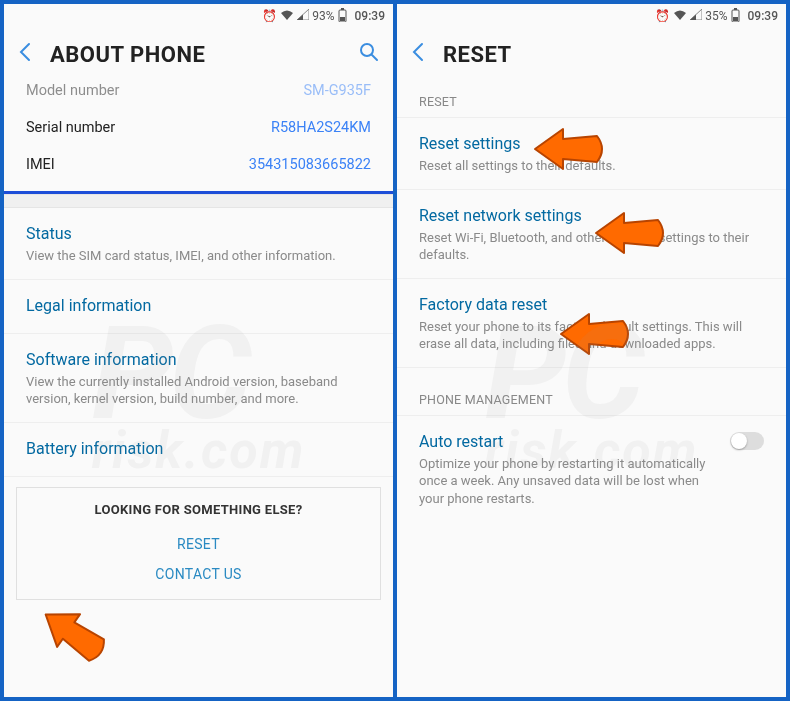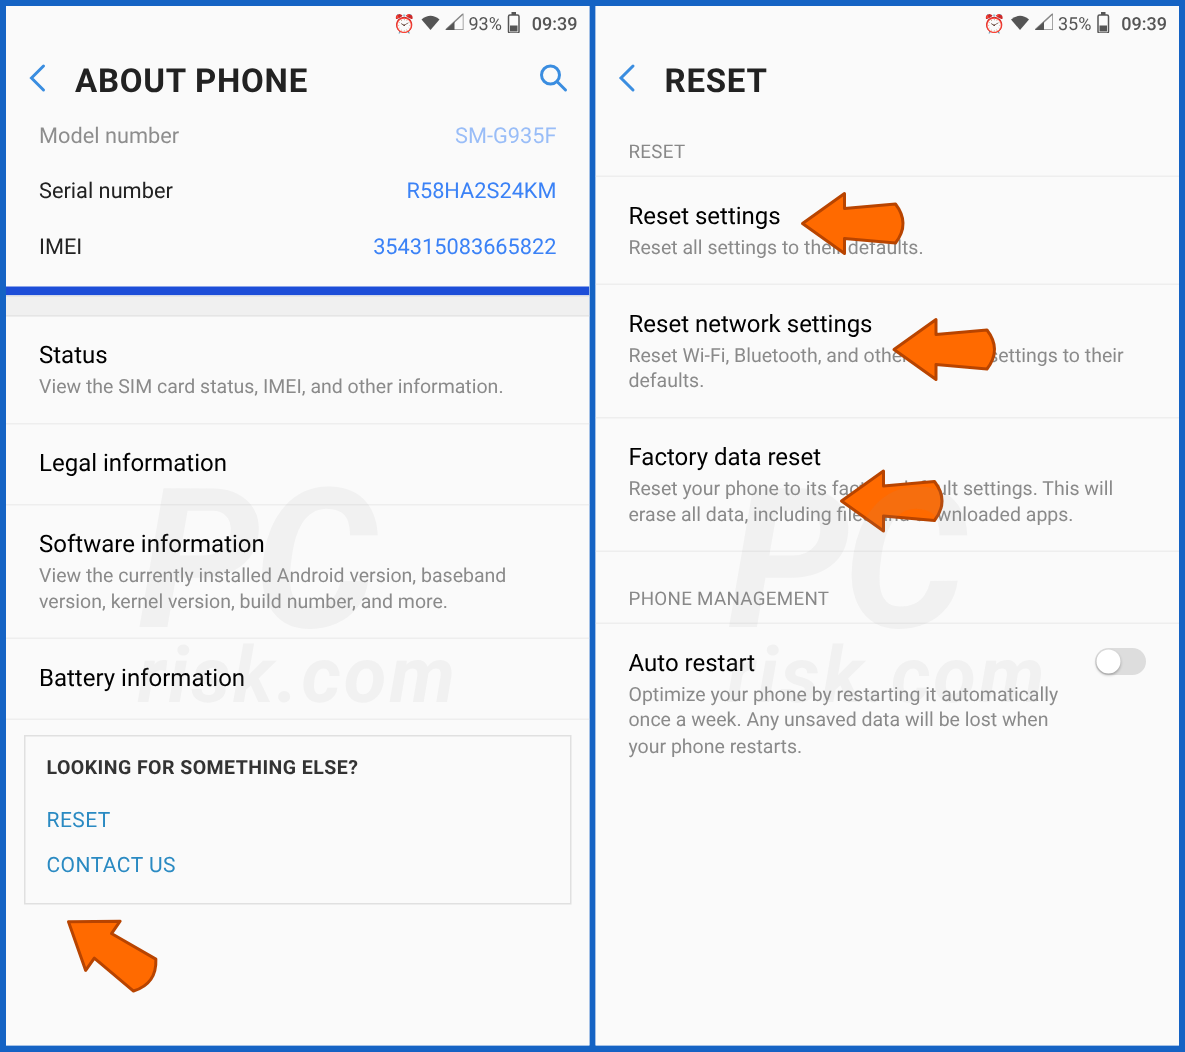--- a/index.html
+++ b/index.html
@@ -59,21 +59,21 @@
     color: #222;
   }
   .kv-label { color: #222; }
   .kv-value { color: #3b82f6; }
   .card-gap { height: 14px; background: #f0f0f0; border-top: 1px solid #e5e5e5; border-bottom: 1px solid #e5e5e5; }
   .item {
     padding: 16px 22px 14px;
     border-bottom: 1px solid #eee;
   }
   .item:last-child { border-bottom: none; }
-  .item-title { font-size: 16px; color: #000000; margin-bottom: 4px; }
+  .item-title { font-size: 16px; color: #0369a1; margin-bottom: 4px; }
   .item-desc { font-size: 13px; color: #8a8a8a; line-height: 1.35; }
   .section-label {
     font-size: 12.5px;
     color: #888;
     padding: 14px 22px 8px;
     letter-spacing: 0.2px;
     border-bottom: 1px solid #eee;
     position: relative;
   }
   .section-label::after {
@@ -81,20 +81,21 @@
     position: absolute;
     left: 72px;
     right: 22px;
     top: 50%;
   }
   .footer-card {
     margin: 10px 12px 10px;
     border: 1px solid #e0e0e0;
     padding: 14px 14px 10px;
     background: #fafafa;
+    text-align: center;
   }
   .footer-title { font-size: 13px; font-weight: 700; color: #333; letter-spacing: 0.3px; margin-bottom: 12px; }
   .footer-link { font-size: 14px; color: #2a8ac2; padding: 7px 0; letter-spacing: 0.3px; }
   .toggle {
     width: 34px;
     height: 18px;
     border-radius: 10px;
     background: #ddd;
     position: relative;
     flex-shrink: 0;
@@ -121,21 +122,21 @@
     font-weight: 700;
     color: rgba(150,150,150,0.09);
     font-style: italic;
     pointer-events: none;
     white-space: nowrap;
     letter-spacing: -4px;
     z-index: 2;
   }
   .watermark small { font-size: 52px; display: block; text-align: center; margin-top: -30px; letter-spacing: 2px; }
   .screen-scroll { position: relative; }
-  .kv-section { border-bottom: 6px solid #1d4ed8; padding-bottom: 8px; text-align: right;}
+  .kv-section { border-bottom: 3px solid #1d4ed8; padding-bottom: 8px; text-align: right;}
 </style>
 </head>
 <body>
 
 <div class="frame-container">
 
   <div class="phone-screen">
     <div class="status-bar">
       <span class="icons">
         <span>⏰</span>

